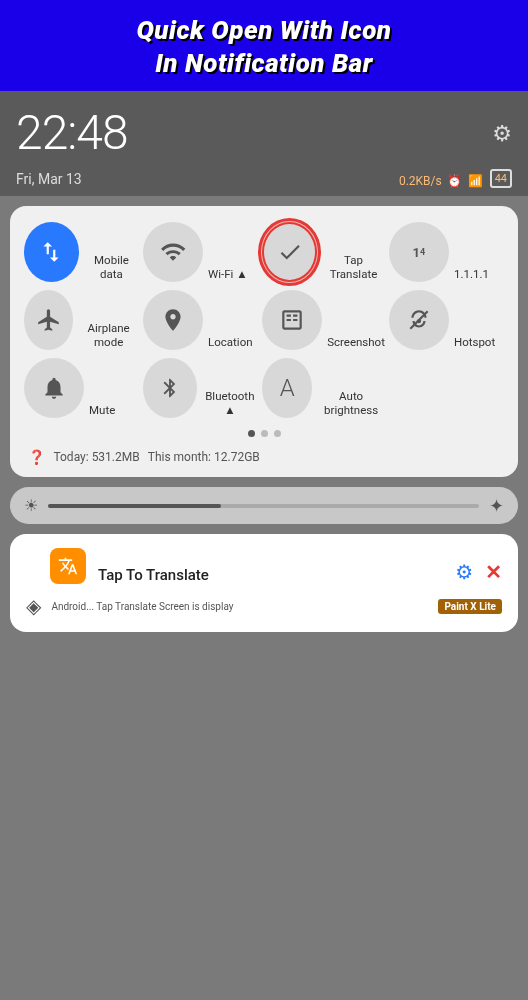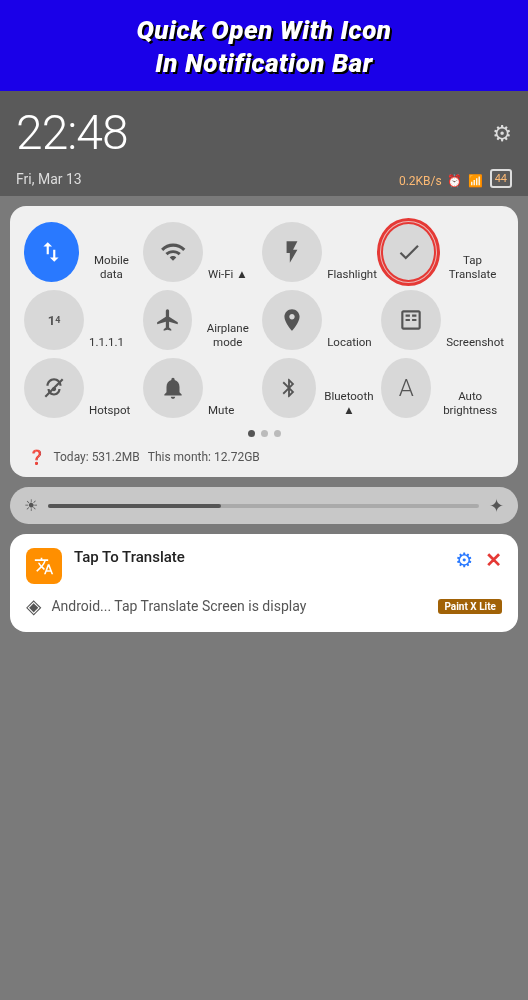--- a/index.html
+++ b/index.html
@@ -201,23 +201,24 @@
 
     
     .notification-card {
       background: #fff;
       margin: 0 10px 10px;
       border-radius: 16px;
       padding: 14px 16px;
     }
     .notif-row-1 {
       display: flex;
-      align-items: flex-start;
+      align-items: flex-end;
       gap: 12px;
       margin-bottom: 10px;
+      margin-left: 24px;
     }
     .notif-app-icon {
       width: 36px;
       height: 36px;
       background: #ff8f00;
       border-radius: 8px;
       display: flex;
       align-items: center;
       justify-content: center;
       color: #fff;
@@ -242,21 +243,21 @@
     .notif-row-2 {
       display: flex;
       align-items: center;
       gap: 10px;
     }
     .android-icon {
       font-size: 20px;
       color: #555;
     }
     .notif-text {
-      font-size: 14px;
+      font-size: 10px;
       color: #555;
       flex: 1;
     }
     .paint-badge {
       background: #a16207;
       color: #fff;
       font-size: 10px;
       font-weight: bold;
       padding: 2px 6px;
       border-radius: 3px;
@@ -306,28 +307,20 @@
 
     <div class="toggle-item">
       <div class="toggle-circle">
         <svg width="26" height="26" viewBox="0 0 24 24" fill="#555">
           <path d="M1 9l2 2c5.1-5.1 13.3-5.1 18.4 0l2-2C16.9 2.4 7.1 2.4 1 9zm8 8l3 3 3-3c-1.7-1.7-4.3-1.7-6 0zm-4-4l2 2c2.8-2.8 7.4-2.8 10.2 0l2-2C15.4 9.4 8.6 9.4 5 13z"></path>
         </svg>
       </div>
       <div class="toggle-label">Wi-Fi ▲</div>
     </div>
 
-    <div class="toggle-item">
-      <div class="toggle-circle">
-        <svg width="26" height="26" viewBox="0 0 24 24" fill="#555">
-          <path d="M7 2v11h3v9l7-12h-4l4-8z"></path>
-        </svg>
-      </div>
-      <div class="toggle-label">Flashlight</div>
-    </div>
 
     <div class="toggle-item">
       <div class="toggle-circle highlighted" style="position:relative;">
         <div class="red-circle-overlay"></div>
         <svg width="26" height="26" viewBox="0 0 24 24" fill="#555">
           <path d="M9 16.17L4.83 12l-1.42 1.41L9 19 21 7l-1.41-1.41L9 16.17z"></path>
         </svg>
       </div>
       <div class="toggle-label">Tap Translate</div>
     </div>

